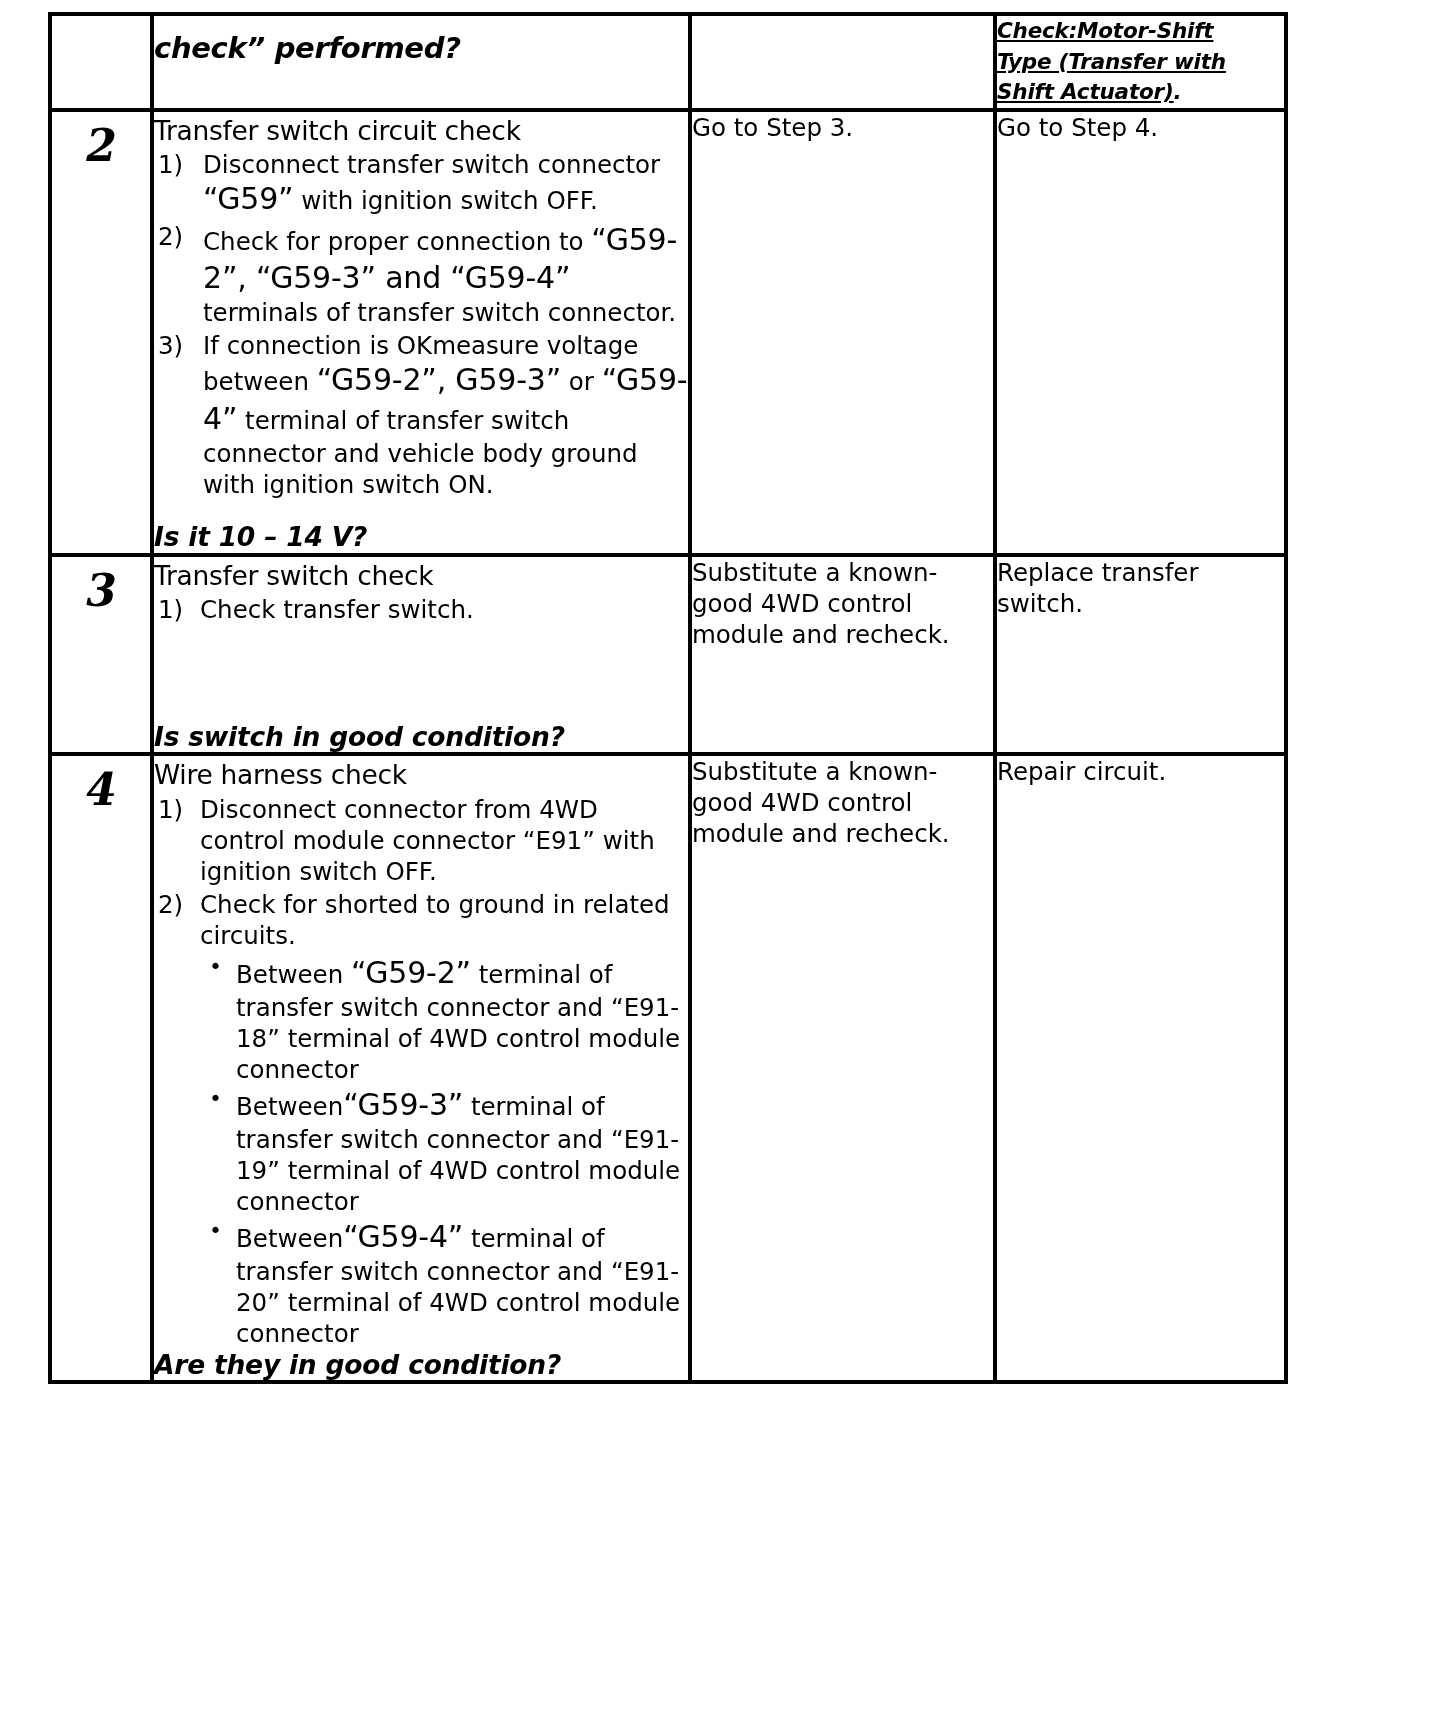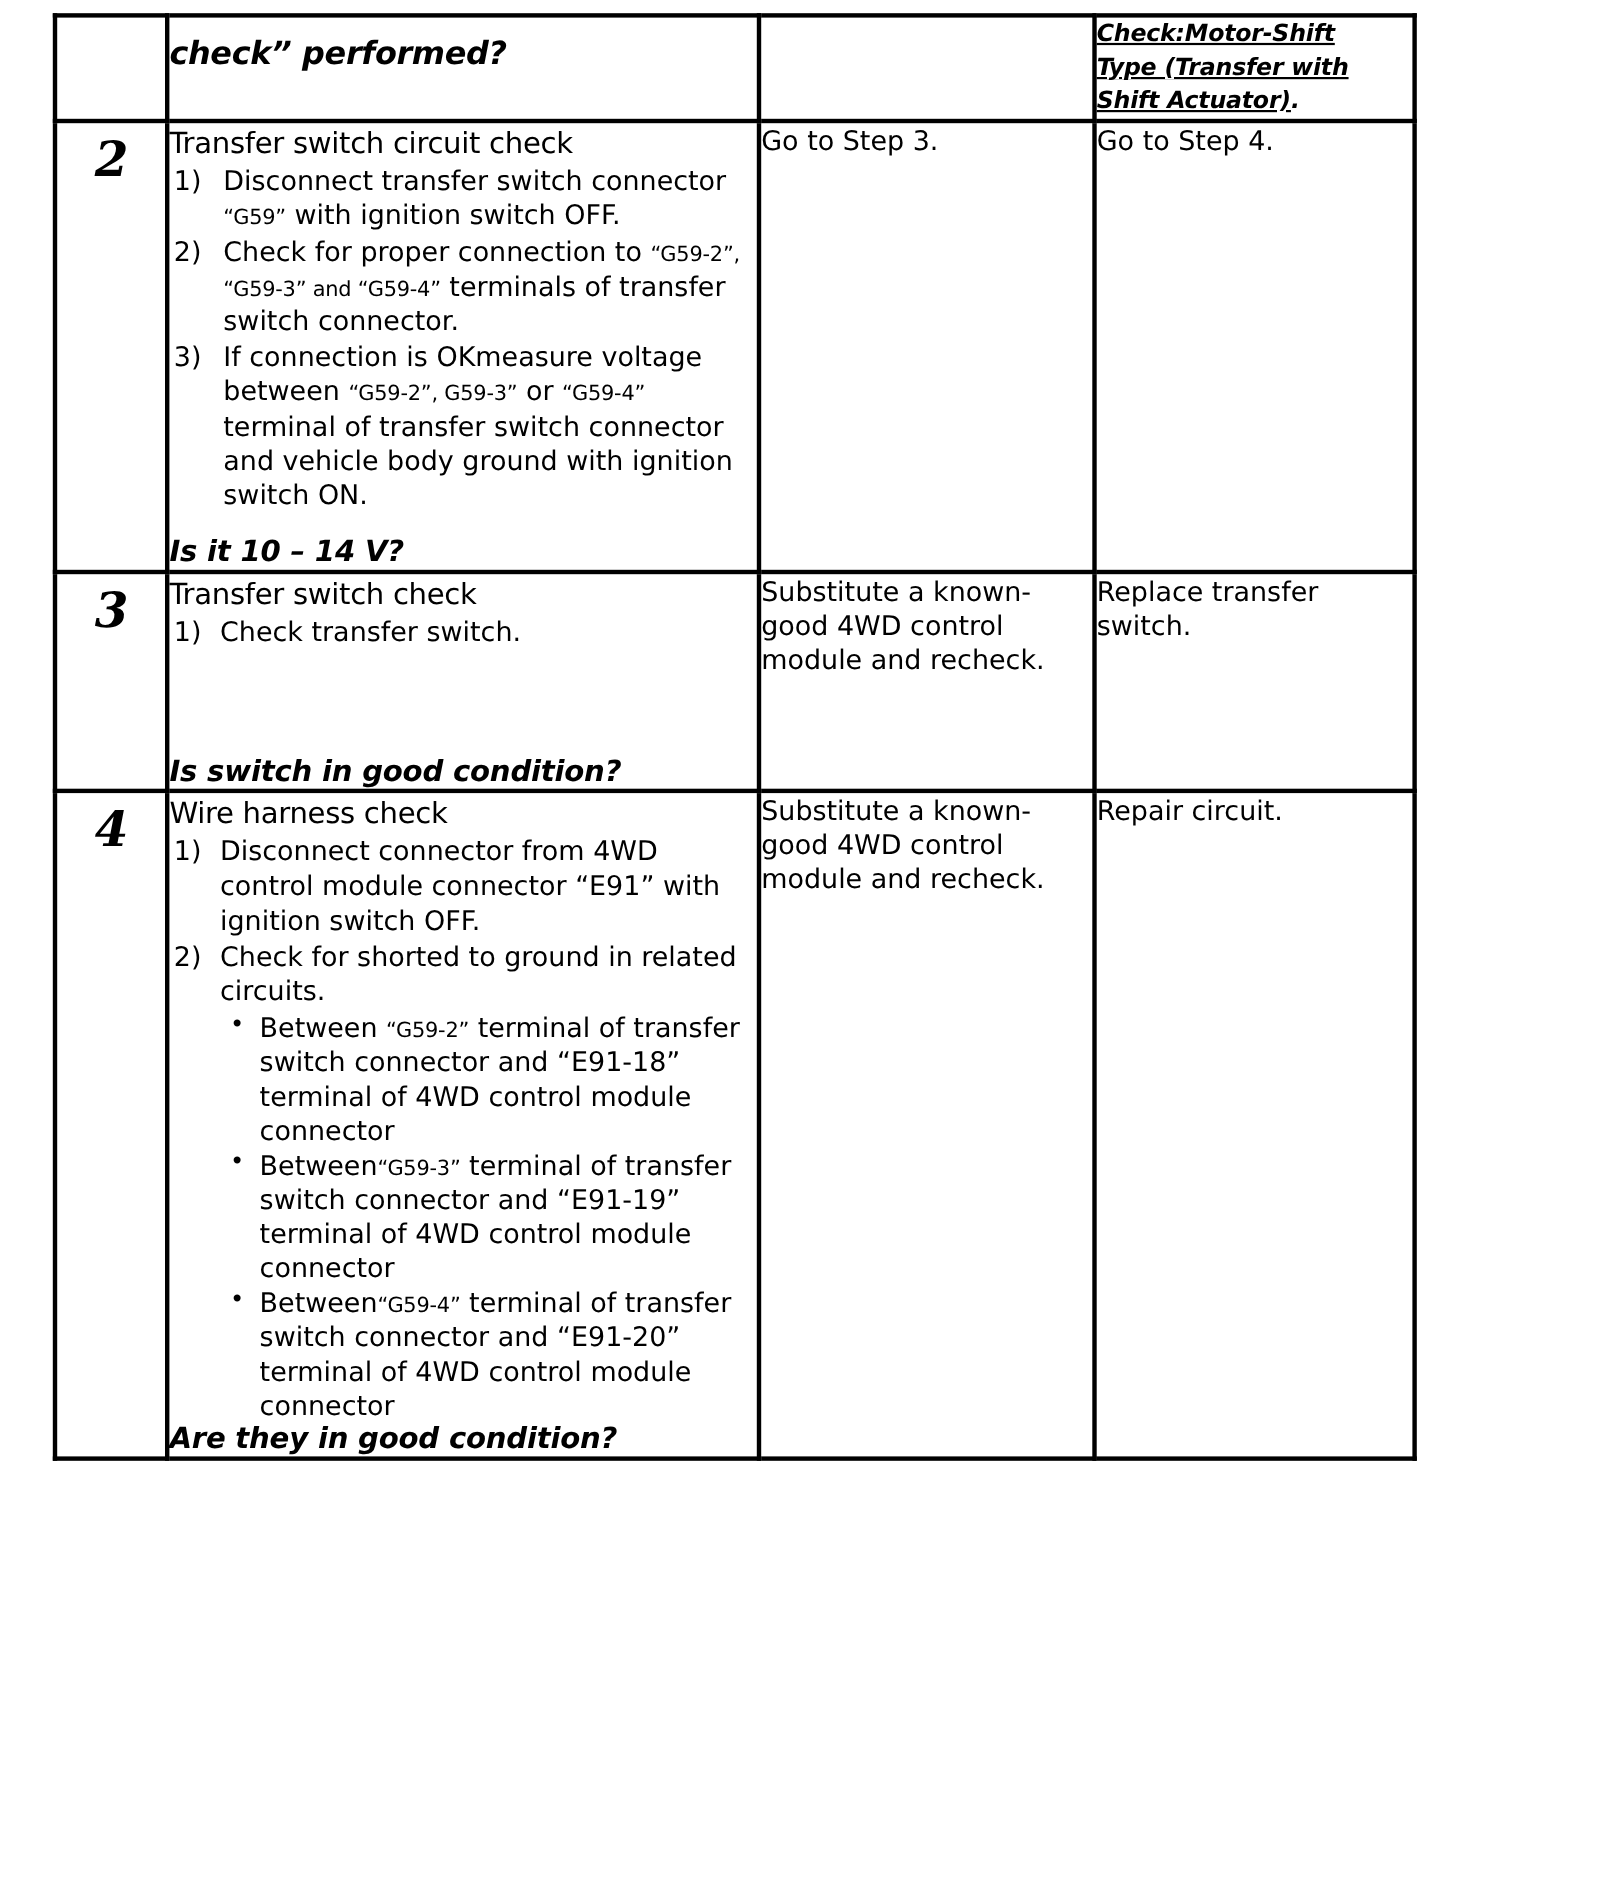--- a/index.html
+++ b/index.html
@@ -145,21 +145,21 @@
     font-weight: bold;
     font-style: italic;
     font-size: 21.5px;
     line-height: 1.42;
     letter-spacing: -0.2px;
   }
   .hdr-note .u { text-decoration: underline; text-align: center; }
 
   
   .code {
-    font-size: 19px;
+    font-size: 30px;
     letter-spacing: -0.2px;
   }
 </style>
 </head>
 <body>
 
 <div class="page">
   <table class="flow">
     <colgroup>
       <col class="c-num">

